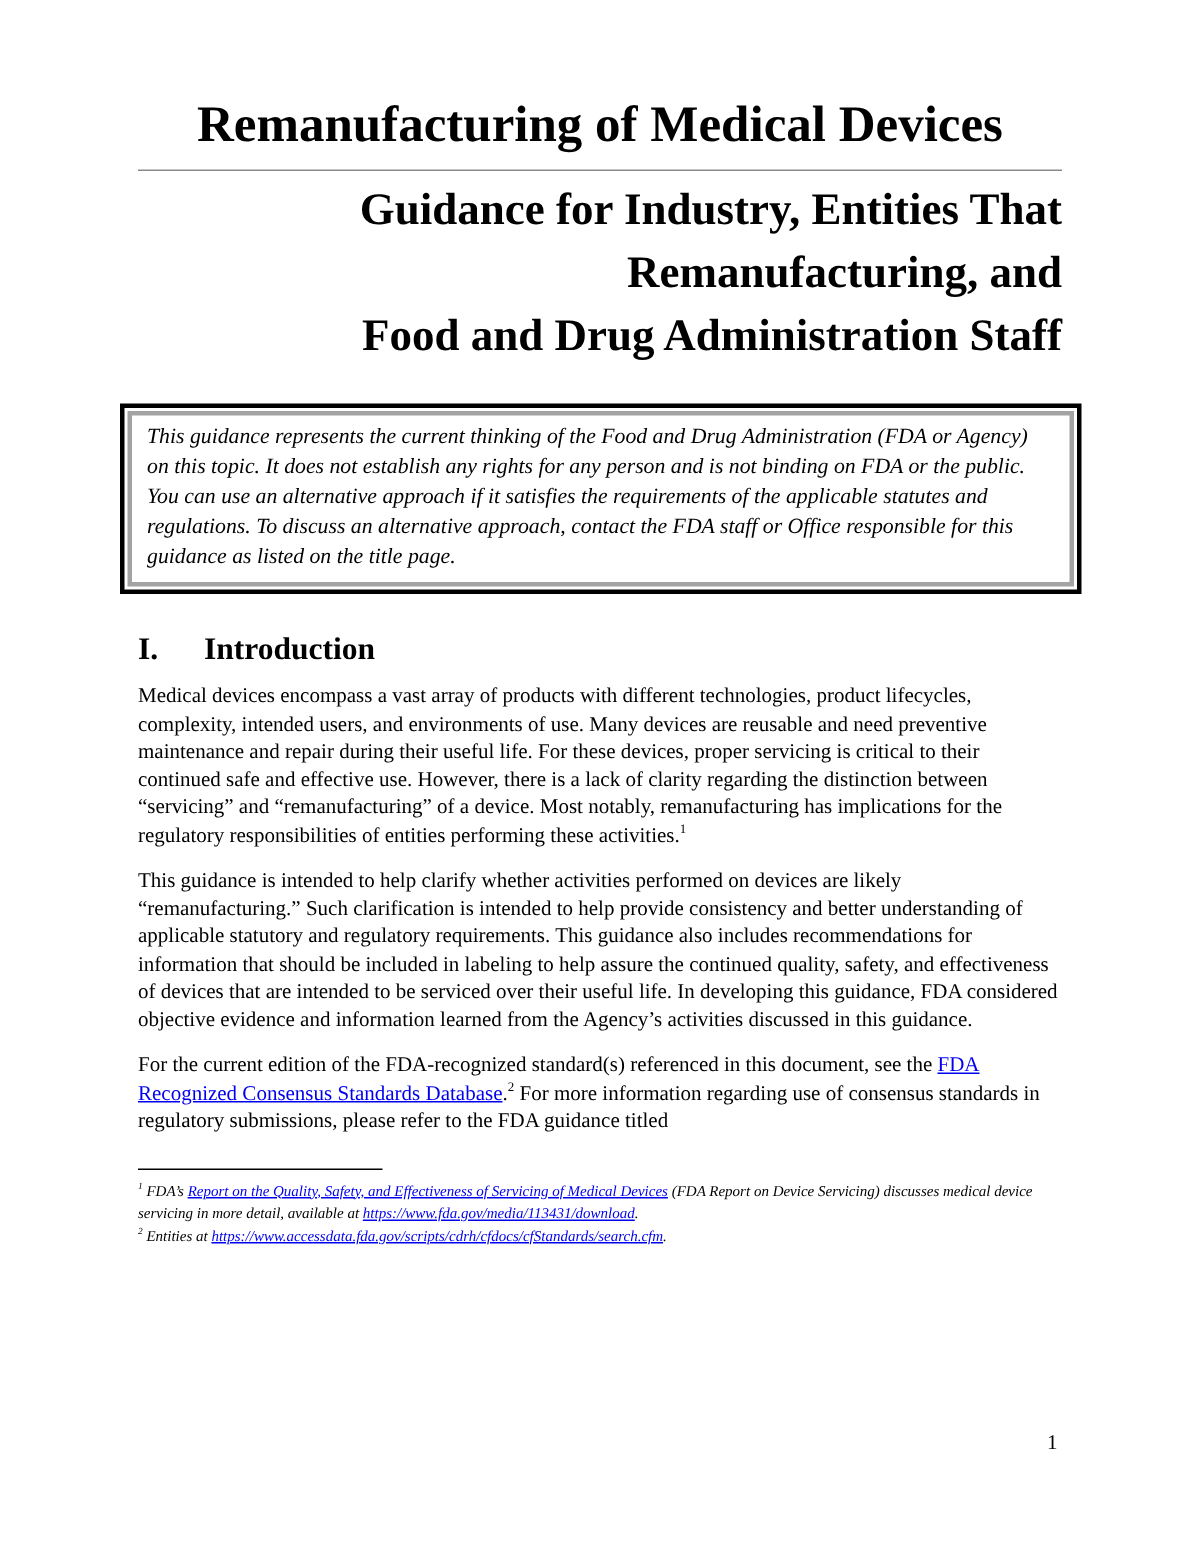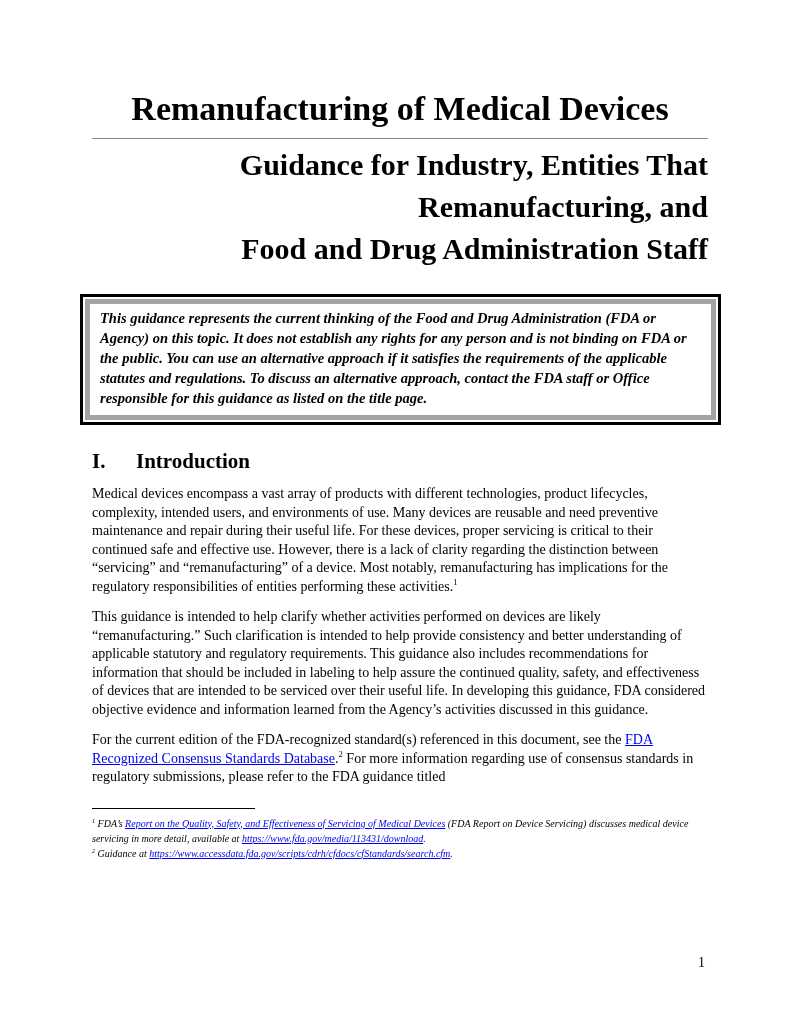--- a/index.html
+++ b/index.html
@@ -19,21 +19,21 @@
     overflow: hidden;
   }
   .header-notice {
     text-align: center;
     font-weight: bold;
     font-style: italic;
     font-size: 15px;
     line-height: 18px;
   }
   .title-main {
-    margin-top: 41px;
+    margin-top: 16px;
     text-align: center;
     font-weight: bold;
     font-size: 34px;
     line-height: 40px;
   }
   .title-divider {
     border: none;
     border-top: 1px solid #8a8a8a;
     margin: 9px 0 5px 0;
   }
@@ -42,23 +42,23 @@
     font-weight: bold;
     font-size: 30px;
     line-height: 42px;
   }
   .notice-box {
     margin: 24px -13px 0 -12px;
     border: 3px solid #000000;
     padding: 2px;
   }
   .notice-box-inner {
-    border: 5px solid #a3a3a3;
+    border: 3px solid #a3a3a3;
     padding: 4px 10px 7px 10px;
-    font-weight: bold;
+    font-weight: normal;
     font-style: italic;
     font-size: 14.5px;
     line-height: 20px;
   }
   .section-heading {
     margin-top: 24px;
     font-size: 21px;
     font-weight: bold;
     line-height: 24px;
   }
@@ -129,17 +129,17 @@
   <p class="body-para"><span>Medical devices encompass a vast array of products with different technologies, product lifecycles, complexity, intended users, and environments of use. Many devices are reusable and need preventive maintenance and repair during their useful life. For these devices, proper servicing is critical to their continued safe and effective use. However, there is a lack of clarity regarding the distinction between “servicing” and “remanufacturing” of a device. Most notably, remanufacturing has implications for the regulatory responsibilities of entities performing these activities.</span><sup>1</sup></p>
 
   <p class="body-para para-gap"><span>This guidance is intended to help clarify whether activities performed on devices are likely “remanufacturing.” Such clarification is intended to help provide consistency and better understanding of applicable statutory and regulatory requirements. This guidance also includes recommendations for information that should be included in labeling to help assure the continued quality, safety, and effectiveness of devices that are intended to be serviced over their useful life. In developing this guidance, FDA considered objective evidence and information learned from the Agency’s activities discussed in this guidance.</span></p>
 
   <p class="body-para para-gap"><span>For the current edition of the FDA-recognized standard(s) referenced in this document, see the </span><a class="doc-link">FDA Recognized Consensus Standards Database</a><span>.</span><sup>2</sup><span> For more information regarding use of consensus standards in regulatory submissions, please refer to the FDA guidance titled</span></p>
 
   <hr class="fn-separator">
 
   <p class="footnote"><sup>1</sup><span> FDA’s </span><a class="doc-link">Report on the Quality, Safety, and Effectiveness of Servicing of Medical Devices</a><span> (FDA Report on Device Servicing) discusses medical device servicing in more detail, available at </span><a class="doc-link">https://www.fda.gov/media/113431/download</a><span>.</span></p>
 
-  <p class="footnote"><sup>2</sup><span> Guidance at </span><a class="doc-link">https://www.accessdata.fda.gov/scripts/cdrh/cfdocs/cfStandards/search.cfm</a><span>.</span></p>
+  <p class="footnote"><sup>2</sup><span> Entities at </span><a class="doc-link">https://www.accessdata.fda.gov/scripts/cdrh/cfdocs/cfStandards/search.cfm</a><span>.</span></p>
 
   <div class="page-number">1</div>
 
 </div>
 
 </body></html>

